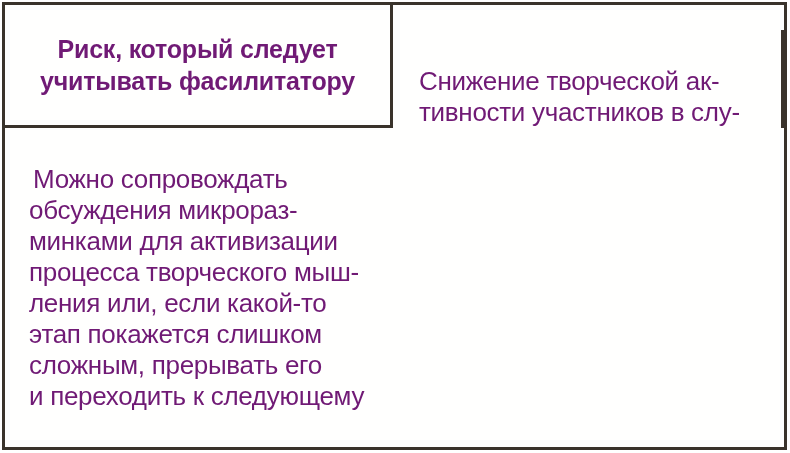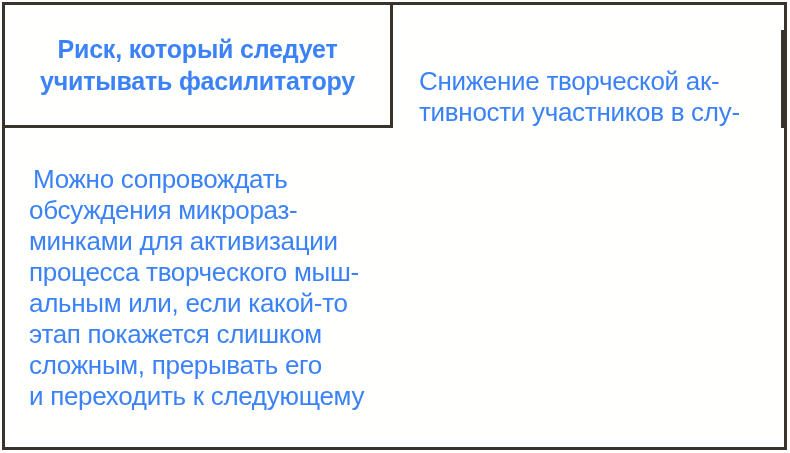--- a/index.html
+++ b/index.html
@@ -15,21 +15,21 @@
     position: absolute;
     left: 2px;
     top: 2px;
     width: 785px;
     height: 448px;
     box-sizing: border-box;
     border: 3px solid #3a332b;
     display: grid;
     grid-template-columns: 388px 1fr;
     grid-template-rows: 123px 1fr;
-    color: #3b82f6;
+    color: #701a75;
     background: #fffffe;
   }
   .cell {
     box-sizing: border-box;
     overflow: hidden;
   }
   .col-left {
     border-right: 3px solid #3a332b;
   }
   .row-header {
@@ -77,19 +77,19 @@
 стики каждого из этапов
 сотрудничества с потенци-
 альным клиентом</div>
   </div>
 
   <div class="cell col-right row-body">
     <div class="btext indent-first">Можно сопровождать
 обсуждения микрораз-
 минками для активизации
 процесса творческого мыш-
-альным или, если какой-то
+ления или, если какой-то
 этап покажется слишком
 сложным, прерывать его
 и переходить к следующему</div>
   </div>
 
 </div>
 
 </body></html>

